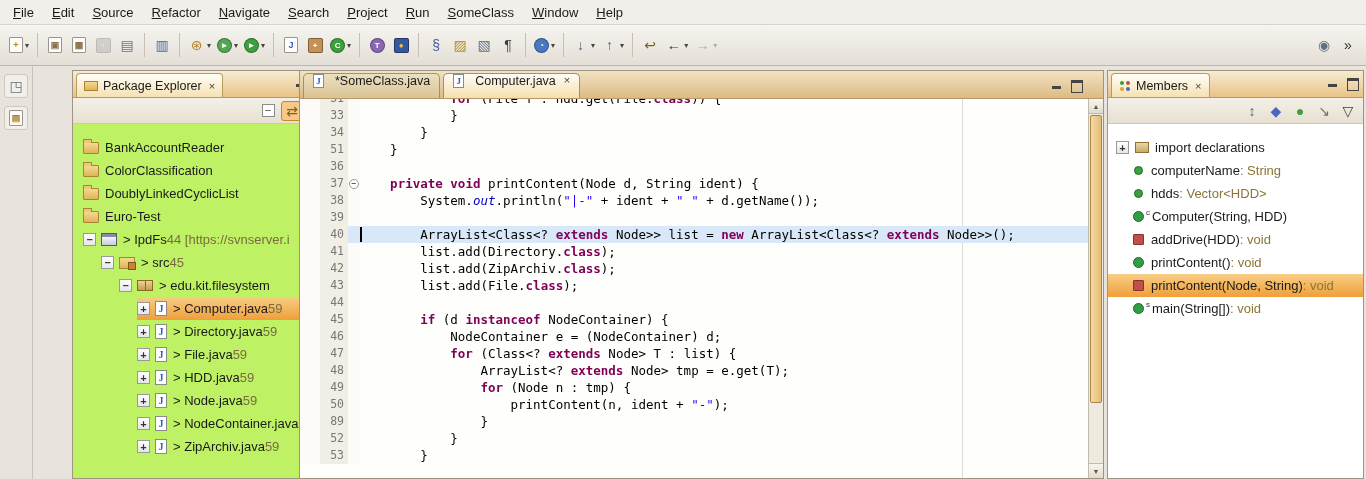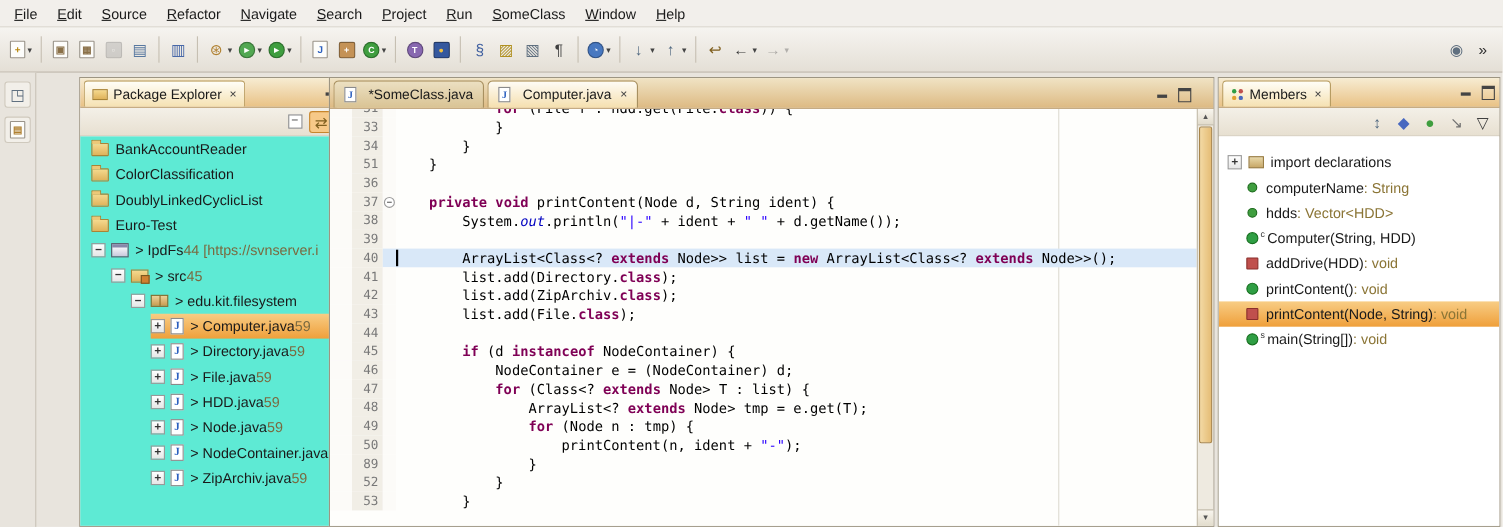--- a/index.html
+++ b/index.html
@@ -42,21 +42,21 @@
   .hdr-btns { position:absolute; right:4px; top:6px; display:flex; gap:7px; }
   .btn-min,.btn-max { width:12px; height:12px; display:block; }
   .btn-min::before { content:""; display:block; width:9px; height:3px; background:#444; margin-top:7px; }
   .btn-max::before { content:""; display:block; width:10px; height:9px; border:1px solid #444; border-top:3px solid #444; margin-top:1px; }
 
   .view-toolbar { height:26px; background:linear-gradient(#f4f0e8,#e7e0d1); border-bottom:1px solid #cfc6b4; display:flex; justify-content:flex-end; align-items:center; padding:0 4px; gap:2px; }
   .vtb-btn { width:22px; height:20px; display:flex; align-items:center; justify-content:center; border:1px solid transparent; border-radius:3px; }
   .vtb-btn.pressed { background:#f7c988; border-color:#c8862c; }
 
   
-  .tree { position:absolute; top:53px; left:0; right:0; bottom:0; background:#5eead4; overflow:hidden; }
+  .tree { position:absolute; top:53px; left:0; right:0; bottom:0; background:#bef264; overflow:hidden; padding-top:12px; }
   .tree-row { height:23px; display:flex; align-items:center; white-space:nowrap; overflow:hidden; }
   .row-body { display:flex; align-items:center; flex:1; height:100%; }
   .selected { background:linear-gradient(var(--selTop),var(--selBot)); }
   .exp { width:13px; height:13px; border:1px solid #999; background:linear-gradient(#fff,#e6e6e6); color:#333; font:bold 10px/11px "DejaVu Sans Mono",monospace; text-align:center; margin-right:5px; flex:none; }
   .exp-gap { width:14px; flex:none; }
   .indent { flex:none; display:block; height:1px; }
   .tlabel { margin-left:0; }
   .tbadge { color:#7a6a40; }
 
   .ti { margin-right:6px; flex:none; position:relative; display:block; }
@@ -66,21 +66,21 @@
   .ti-project::before { content:""; position:absolute; top:0; left:0; right:0; height:3px; background:#8888aa; }
   .ti-src-folder { width:16px; height:12px; background:linear-gradient(#f5d98e,#dfb35b); border:1px solid #a98436; }
   .ti-src-folder::after { content:""; position:absolute; right:-2px; bottom:-2px; width:6px; height:6px; background:#d08030; border:1px solid #7a5820; }
   .ti-package { width:16px; height:11px; background:linear-gradient(#ecd29a,#c89c50); border:1px solid #8a6a28; }
   .ti-package::before { content:""; position:absolute; left:50%; top:0; bottom:0; width:1px; background:#8a6a28; }
   .ti-java-file { width:12px; height:15px; background:#fff; border:1px solid #8a8a8a; color:#2b5fbf; font:bold 10px/13px "Liberation Serif",serif; text-align:center; }
   .ti-java-file::before { content:"J"; }
 
   
   .etabbar { height:28px; background:linear-gradient(#f0e3c4,#ddba83); border-bottom:1px solid #b89868; display:flex; align-items:flex-end; position:relative; }
-  .etab { height:25px; margin:0 0 0 3px; display:flex; align-items:center; gap:5px; padding:0 9px; border:1px solid #a89060; border-bottom:none; border-radius:5px 5px 0 0; font-size:12.5px; white-space:nowrap; background:linear-gradient(#ece0c2,#d9c394); }
+  .etab { height:25px; margin:0 0 0 3px; display:flex; gap:5px; padding:0 9px; border:1px solid #a89060; border-bottom:none; border-radius:5px 5px 0 0; font-size:12.5px; white-space:nowrap; background:linear-gradient(#ece0c2,#d9c394); }
   .etab.active { background:linear-gradient(#fefcf6,#f5dfae); }
   .etab .ti-java-file { width:11px; height:14px; font-size:9px; line-height:12px; }
   .etab-close { font-size:11px; color:#444; margin-left:3px; }
 
   .editor-body { position:absolute; top:28px; left:0; right:15px; bottom:0; background:#fefefc; overflow:hidden; }
   .print-margin { position:absolute; top:0; bottom:0; left:calc(60px + 80ch); width:1px; background:#dedbd2; font-family:"DejaVu Sans Mono",monospace; font-size:12.5px; }
   .code { position:relative; top:-9px; font-family:"DejaVu Sans Mono",monospace; font-size:12.5px; line-height:17px; }
   .cline { height:17px; display:flex; }
   .ln-marker { width:20px; background:#fcfbf8; flex:none; }
   .ln-num { width:28px; background:#f1eee6; color:var(--lnc); text-align:right; padding-right:4px; flex:none; font-size:11.5px; }

